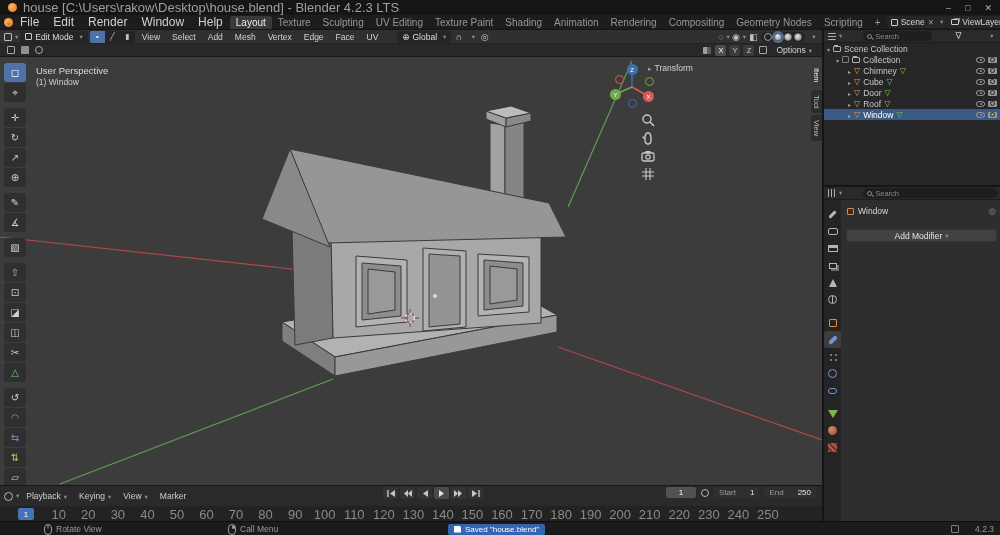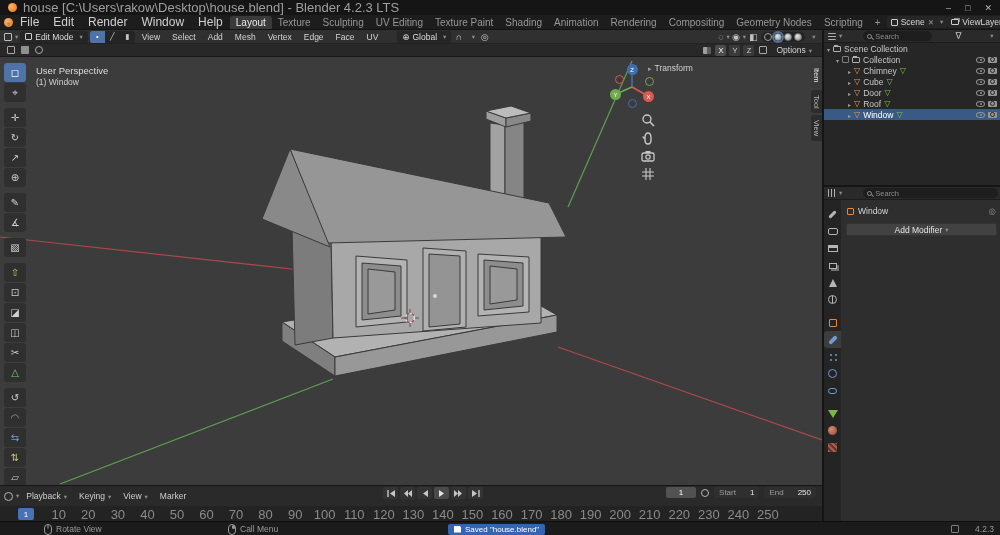--- a/index.html
+++ b/index.html
@@ -90,21 +90,21 @@
   .colico{width:8px;height:6px;border:1px solid #b0b0b0;border-radius:1px;position:relative;flex:none}
   .colico::before{content:"";position:absolute;top:-2px;left:0;width:4px;height:1.5px;background:#b0b0b0}
 
   
   .pr-region{position:absolute;left:0;top:155px;width:178px;height:336px;background:#2e2e2e;border-top:2px solid #151515}
   .ptabs{position:absolute;left:0;top:13px;bottom:0;width:17px;background:#242424;display:flex;flex-direction:column;align-items:center;padding-top:6px}
   .ptab{width:17px;height:17px;display:flex;align-items:center;justify-content:center}
   .ptab.on{background:#3d3d3d;border-radius:3px 0 0 3px}
   .pr-body{margin-left:17px;padding:4px 5px}
   .crumb{display:flex;align-items:center;gap:4px;color:#d6d6d6;font-size:8.5px;padding:2px 1px}
-  .addmod{height:13px;background:#424242;border:1px solid #333;border-radius:2px;display:flex;align-items:center;justify-content:center;color:#e3e3e3;font-size:8.5px;margin-top:5px}
+  .addmod{height:13px;background:#424242;border:1px solid #333;border-radius:2px;display:flex;align-items:center;justify-content:center;color:#e3e3e3;font-size:8.5px;margin-top:11px}
 
   
   .tl{left:0;top:485px;width:822px;height:36px;background:#2a2a2a;border-top:1px solid #161616}
   .tl-head{height:14px;display:flex;align-items:center;padding:10px 4px;gap:2px}
   .tl-menu{padding:0 5px;color:#cfcfcf;font-size:8.5px}
   .pbtns{position:absolute;left:383px;top:1px;display:flex;gap:2px}
   .pbtn{width:15px;height:12px;background:#333;border-radius:2px;display:flex;align-items:center;justify-content:center}
   .tl-right{position:absolute;right:6px;top:1px;display:flex;align-items:center;gap:5px}
   .ffield{width:30px;height:11px;background:#525252;border-radius:2px;color:#fff;display:flex;align-items:center;justify-content:center;font-size:8px}
   .akey{width:8px;height:8px;border:1.5px solid #b5b5b5;border-radius:50%}

